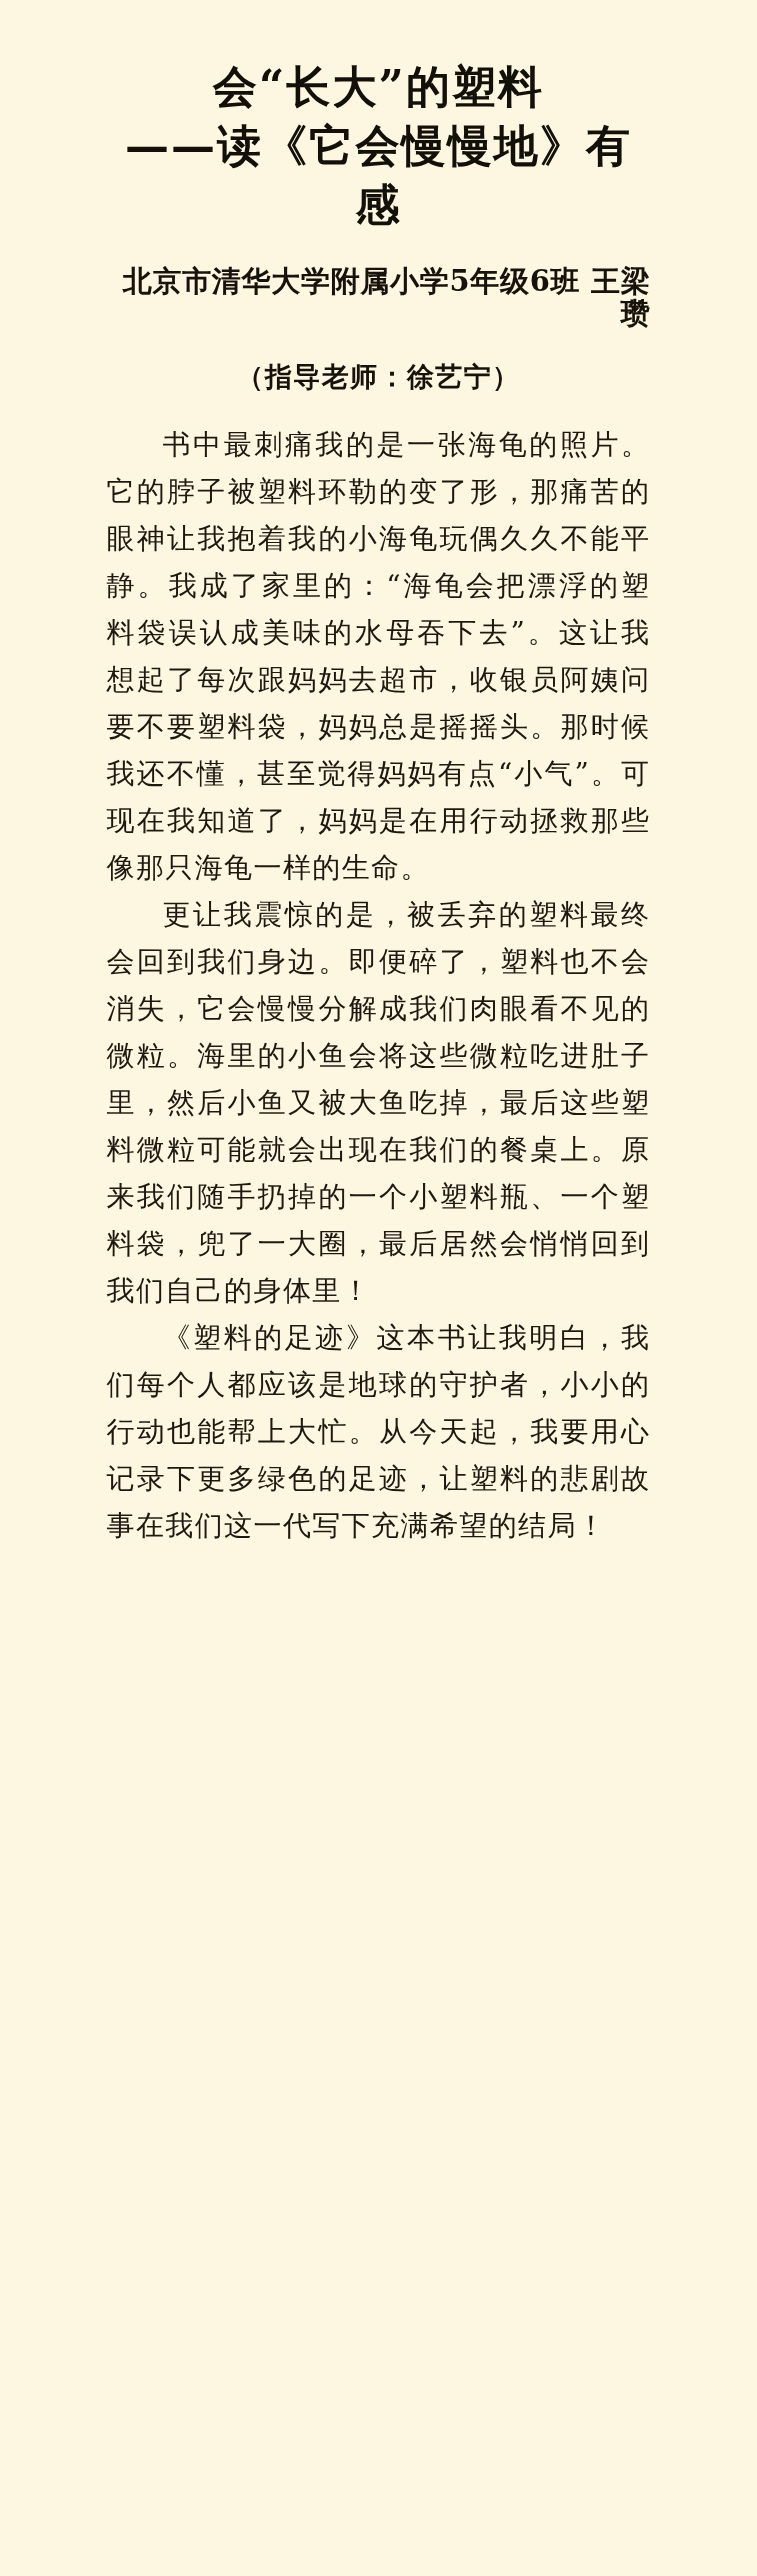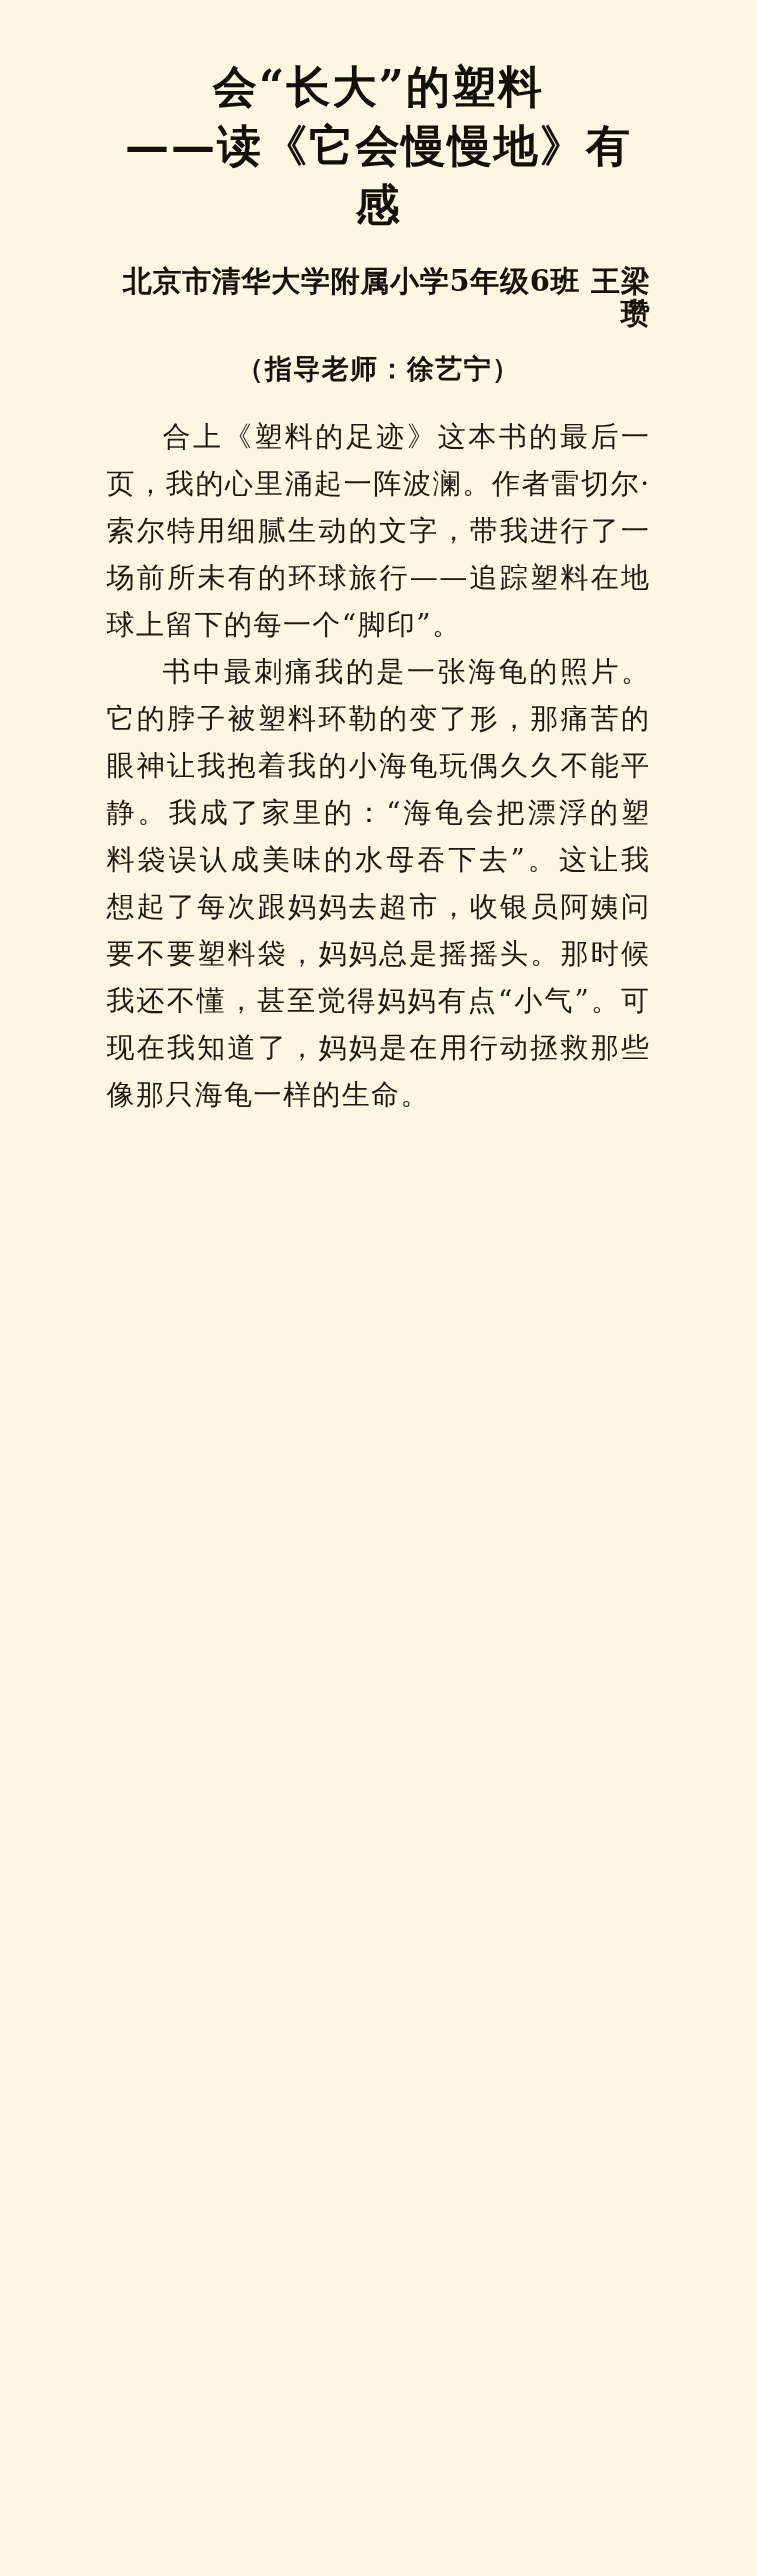--- a/index.html
+++ b/index.html
@@ -33,21 +33,21 @@
   .byline {
     margin-top: 31px;
     text-align: right;
     font-weight: bold;
     font-size: 29px;
     line-height: 32px;
     letter-spacing: 0.7px;
     color: #17130c;
   }
   .teacher {
-    margin-top: 24px;
+    margin-top: 32px;
     text-align: center;
     font-weight: bold;
     font-size: 27px;
     line-height: 31px;
     letter-spacing: 1.4px;
     color: #17130c;
   }
   .essay-body {
     margin-top: 29px;
     font-size: 28px;
@@ -70,19 +70,20 @@
     <h1 class="title">
       <span class="title-line">会“长大”的塑料</span>
       <span class="title-line">——读《它会慢慢地》有感</span>
     </h1>
 
     <div class="byline">北京市清华大学附属小学5年级6班 王梁瓒</div>
 
     <div class="teacher">（指导老师：徐艺宁）</div>
 
     <div class="essay-body">
-      <p>合上《塑料的足迹》这本书的最后一页，我的心里涌起一阵波澜。作者雷切尔·索尔特用细腻生动的文字，带我进行了一场前所未有的环球旅行——追踪塑料在地球上留下的每一个“脚印”。</p>
       <p>书中最刺痛我的是一张海龟的照片。它的脖子被塑料环勒的变了形，那痛苦的眼神让我抱着我的小海龟玩偶久久不能平静。我成了家里的：“海龟会把漂浮的塑料袋误认成美味的水母吞下去”。这让我想起了每次跟妈妈去超市，收银员阿姨问要不要塑料袋，妈妈总是摇摇头。那时候我还不懂，甚至觉得妈妈有点“小气”。可现在我知道了，妈妈是在用行动拯救那些像那只海龟一样的生命。</p>
+      <p>更让我震惊的是，被丢弃的塑料最终会回到我们身边。即便碎了，塑料也不会消失，它会慢慢分解成我们肉眼看不见的微粒。海里的小鱼会将这些微粒吃进肚子里，然后小鱼又被大鱼吃掉，最后这些塑料微粒可能就会出现在我们的餐桌上。原来我们随手扔掉的一个小塑料瓶、一个塑料袋，兜了一大圈，最后居然会悄悄回到我们自己的身体里！</p>
+      <p>《塑料的足迹》这本书让我明白，我们每个人都应该是地球的守护者，小小的行动也能帮上大忙。从今天起，我要用心记录下更多绿色的足迹，让塑料的悲剧故事在我们这一代写下充满希望的结局！</p>
     </div>
 
   </div>
 </div>
 
 
 </body></html>

